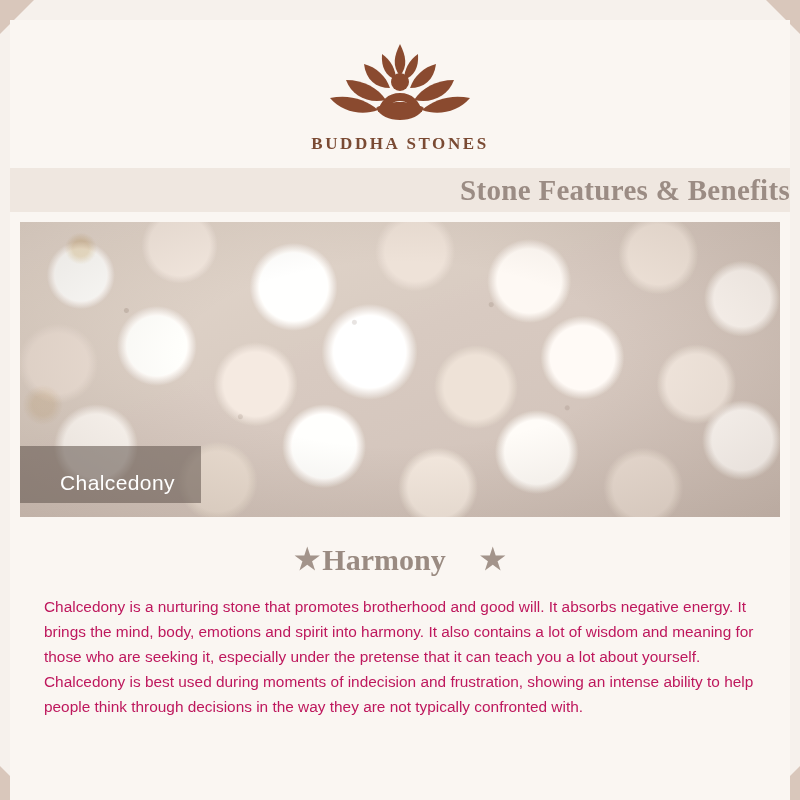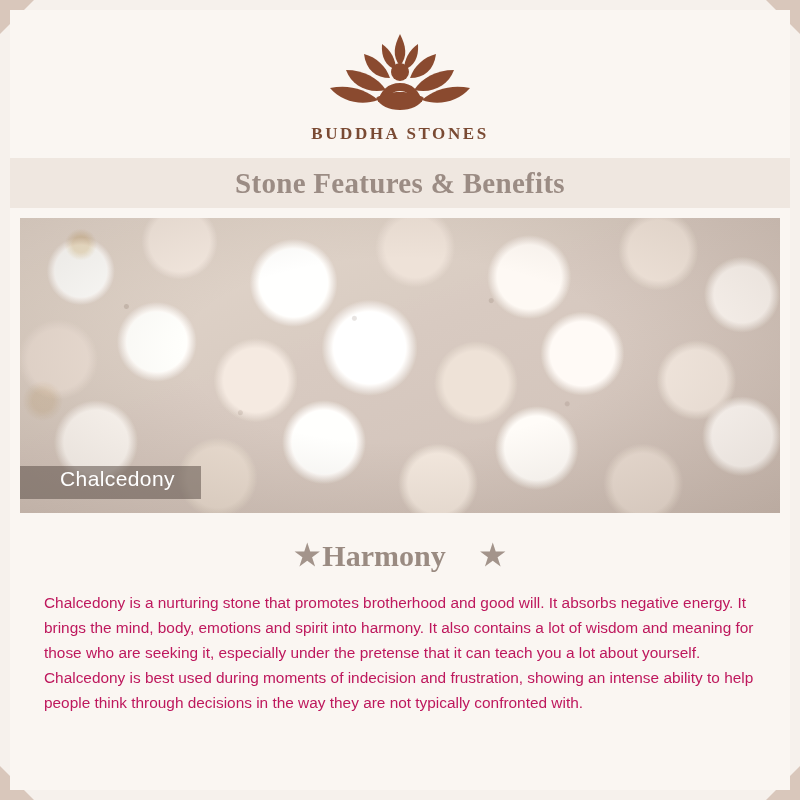--- a/index.html
+++ b/index.html
@@ -35,21 +35,21 @@
     border-width: 34px 0 0 34px;
     border-color: transparent transparent transparent #d9c7bb;
   }
   .corner-br {
     bottom: 0; right: 0;
     border-width: 0 0 34px 34px;
     border-color: transparent transparent #d9c7bb transparent;
   }
   .inner {
     position: absolute;
-    top: 10px; left: 10px;
+    top: 20px; left: 10px;
     width: 780px; height: 780px;
     background: #faf6f2;
   }
 
   
   .brand {
     padding-top: 22px;
     text-align: center;
   }
   .logo {
@@ -61,25 +61,25 @@
     font-size: 17px;
     letter-spacing: 2.6px;
     color: #7a4a33;
     font-family: "Liberation Serif", serif;
     font-weight: 700;
   }
 
   
   .title-band {
     margin-top: 14px;
-    height: 50px;
+    height: 44px;
     background: #efe7e0;
     display: flex;
     align-items: center;
-    justify-content: center;
+    justify-content: flex-end;
   }
   .title-band h1 {
     font-size: 29px;
     font-family: "Liberation Serif", serif;
     font-weight: 700;
     color: #9b8c84;
     letter-spacing: 0.3px;
   }
 
   
@@ -138,21 +138,21 @@
     position: absolute; inset: 0;
     background: radial-gradient(ellipse at 50% 45%, rgba(0,0,0,0) 40%, rgba(90,70,55,.18) 100%);
   }
   .stone-label {
     position: absolute;
     left: 0;
     bottom: 14px;
     background: rgba(95,82,74,.55);
     color: #ffffff;
     font-size: 21px;
-    padding: 1px 26px 8px 40px;
+    padding: 25px 26px 8px 40px;
     letter-spacing: .4px;
   }
 
   
   .benefits {
     margin-top: 26px;
     display: flex;
     justify-content: center;
     gap: 34px;
     align-items: center;

